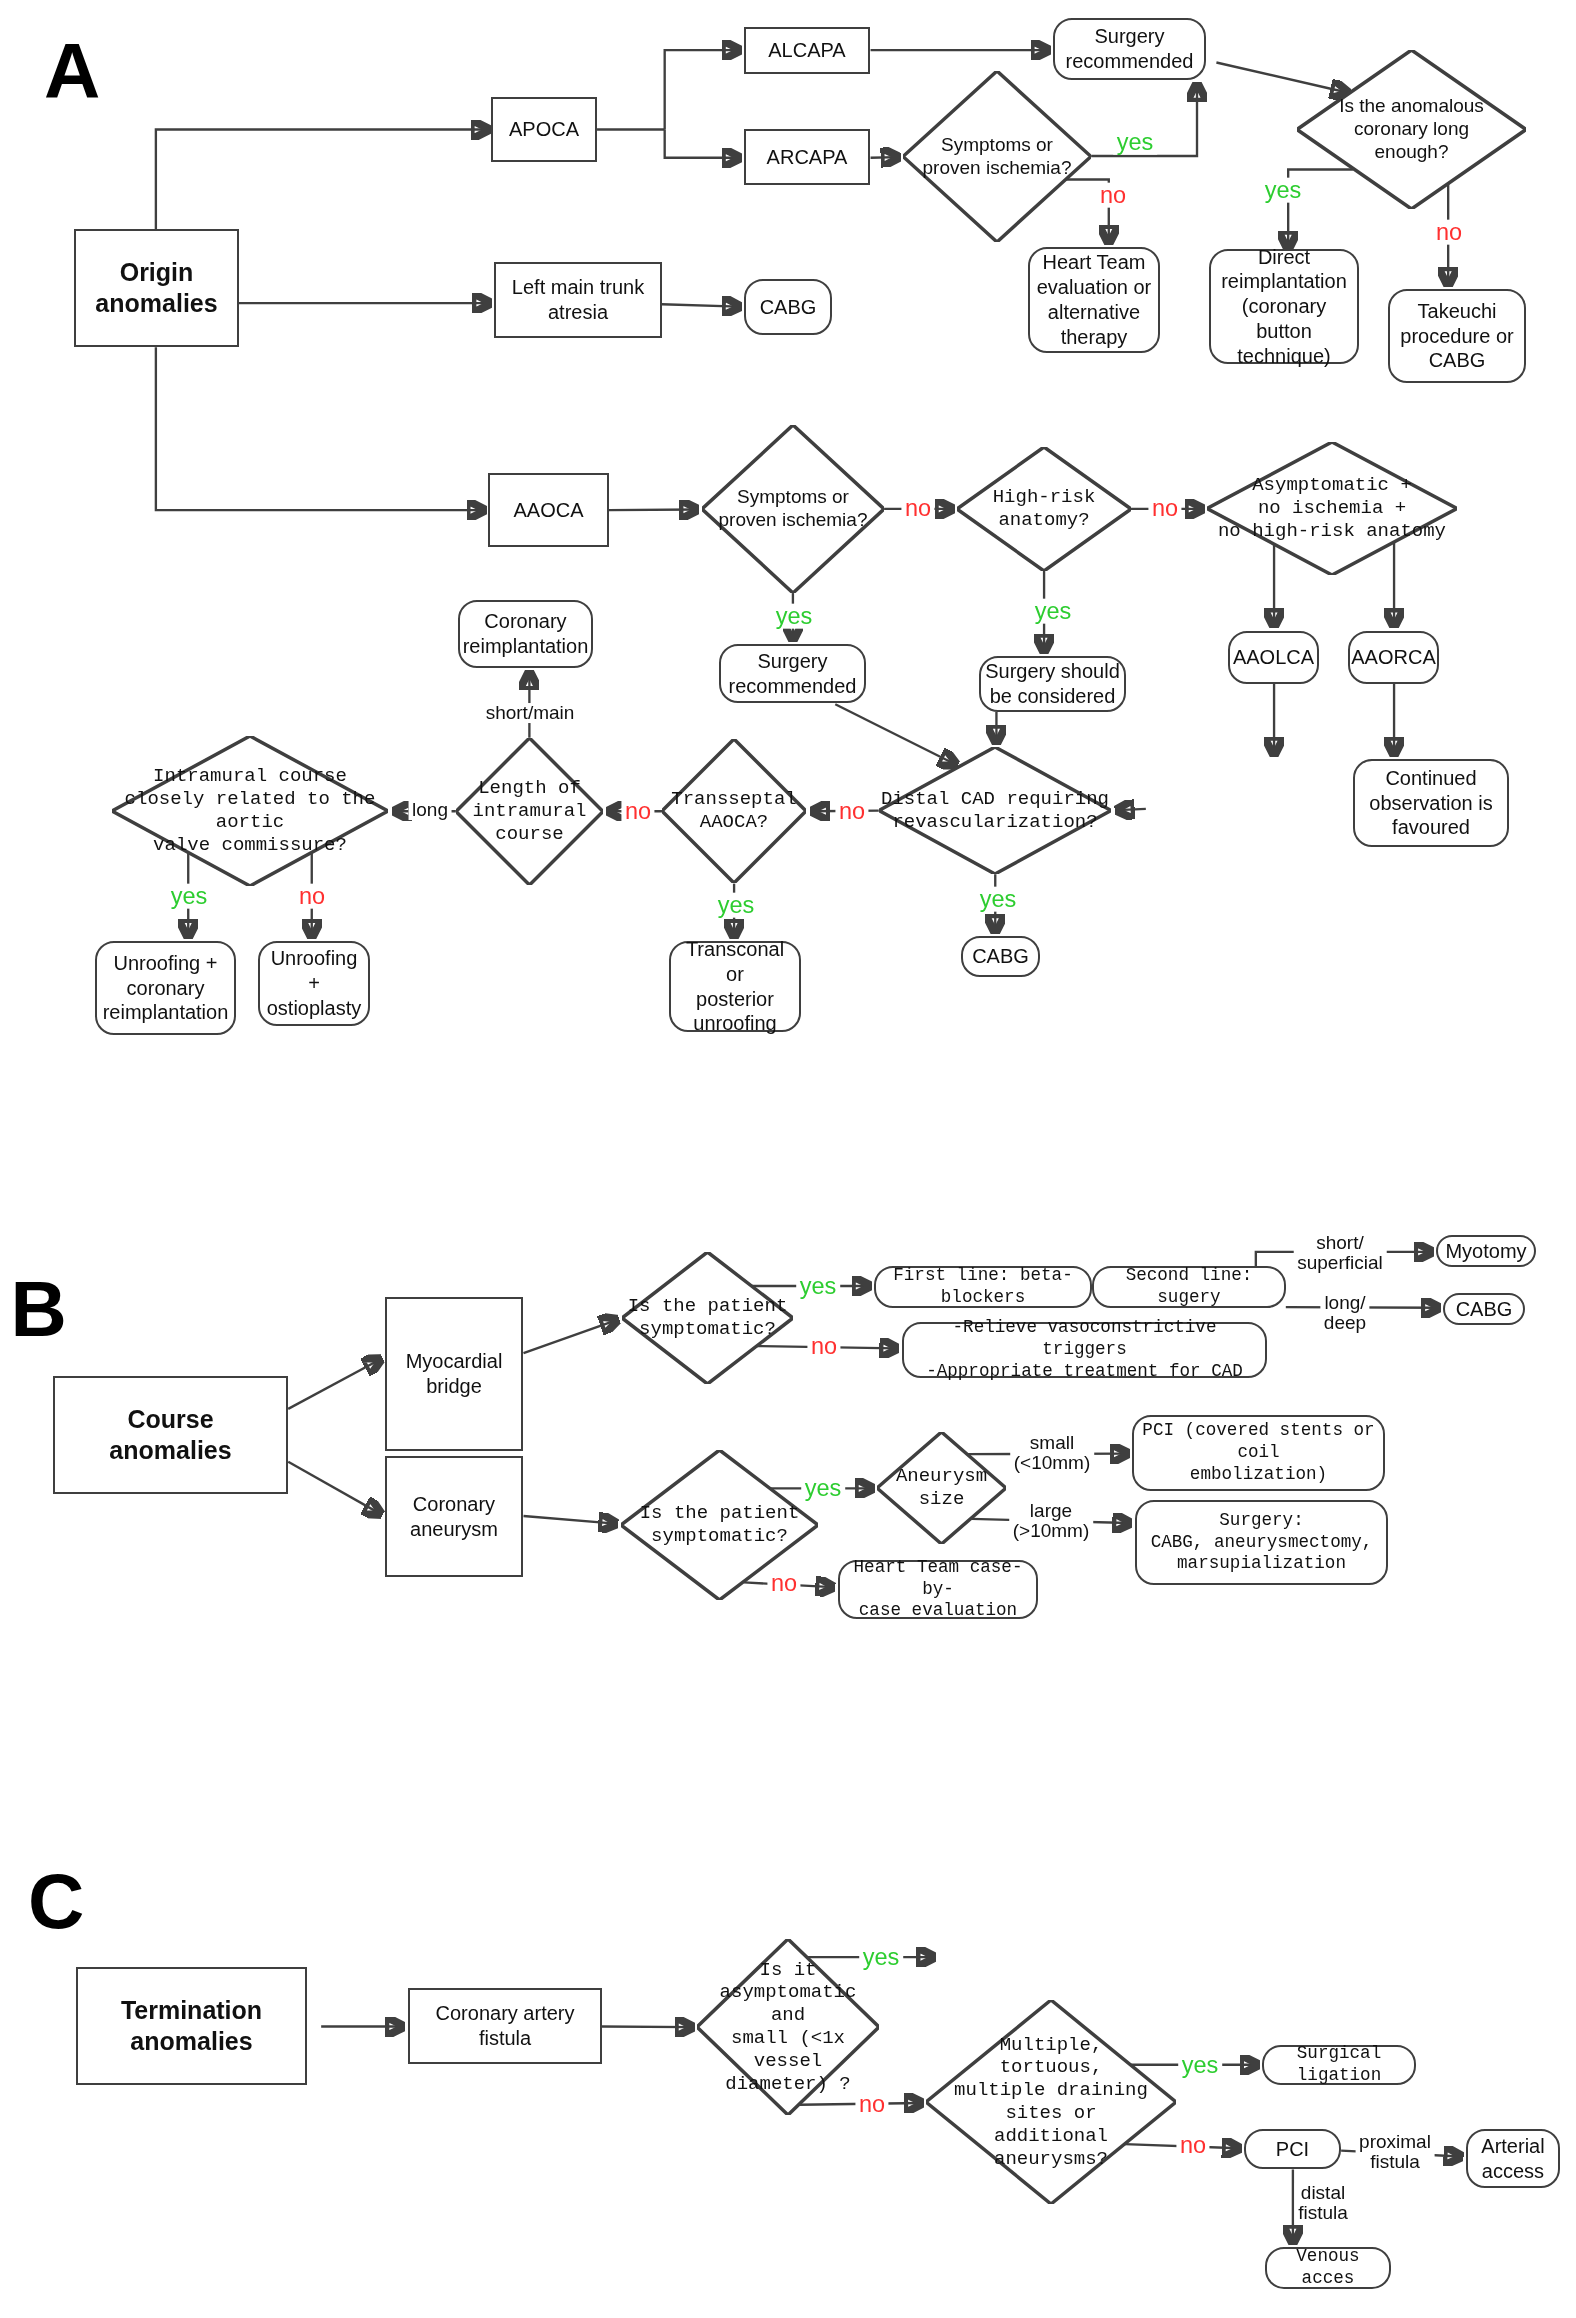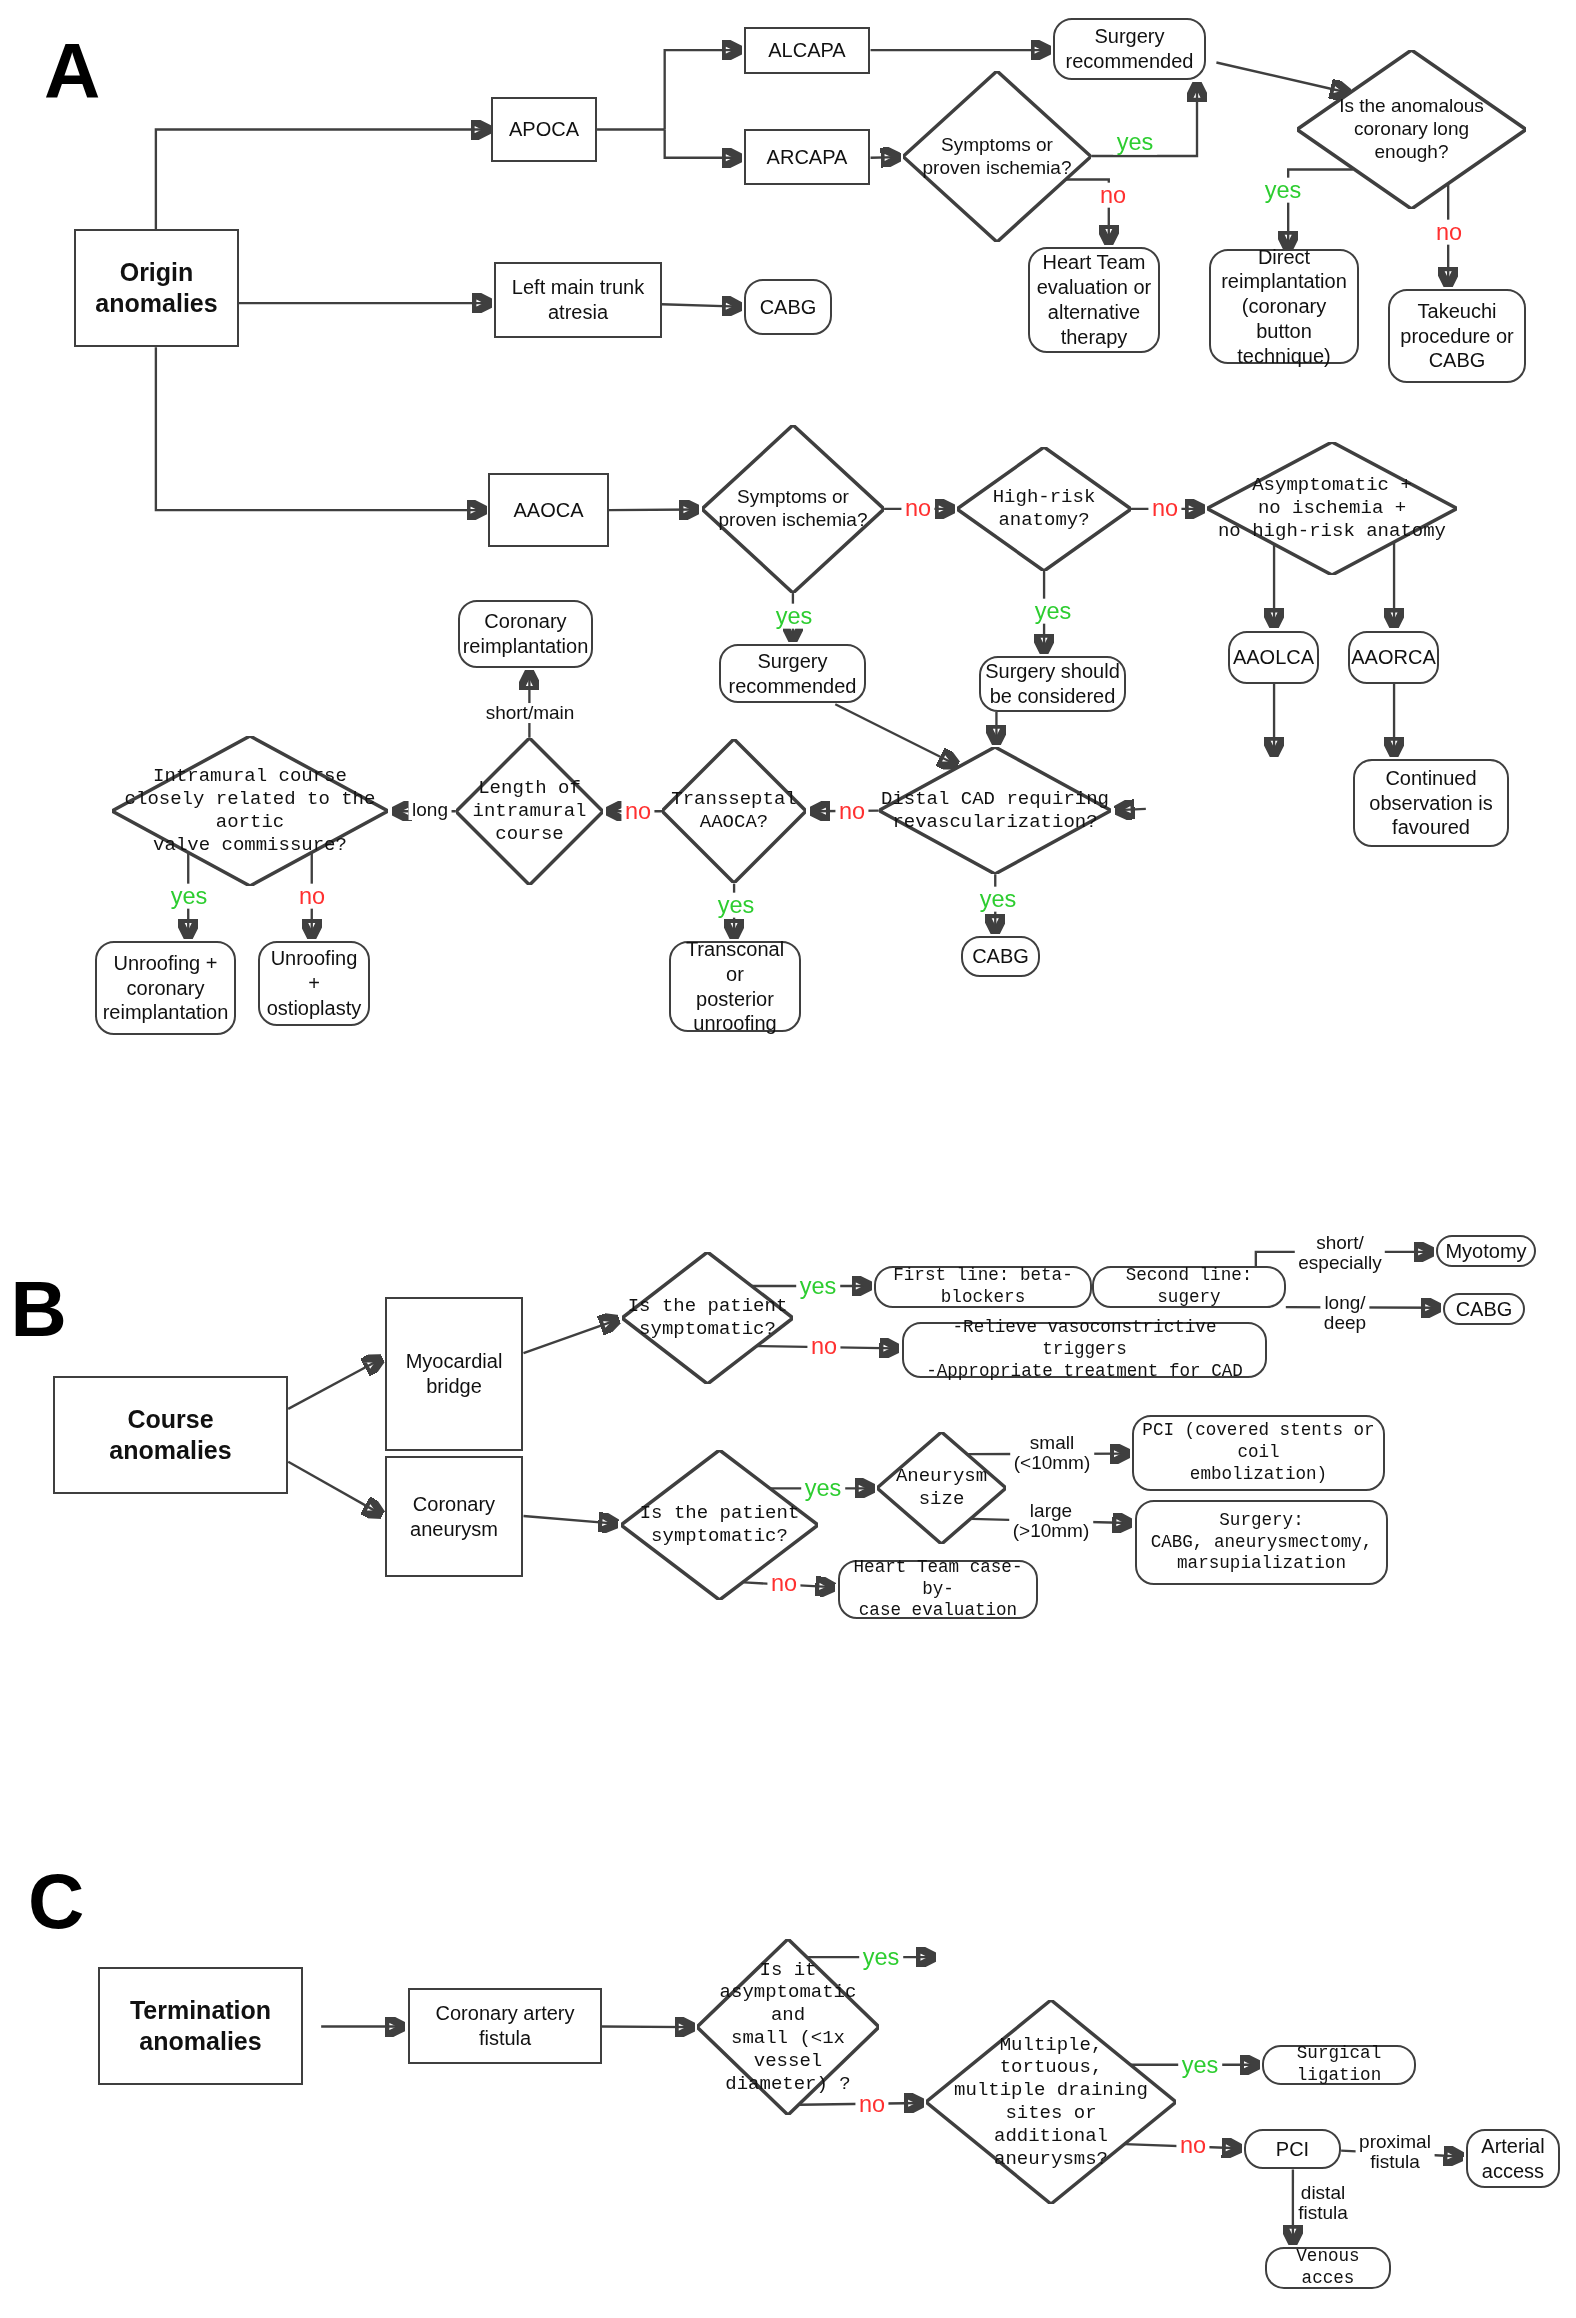--- a/index.html
+++ b/index.html
@@ -276,33 +276,33 @@
 embolization)</div>
   <div class="node round small" style="left:1135px;top:1500px;width:253px;height:85px">Surgery:
 CABG, aneurysmectomy,
 marsupialization</div>
   <div class="node round small" style="left:838px;top:1560px;width:200px;height:59px">Heart Team case-by-
 case evaluation</div>
 
   <div class="elabel yes" style="left:818px;top:1286px">yes</div>
   <div class="elabel no" style="left:824px;top:1346px">no</div>
   <div class="elabel black" style="left:1340px;top:1253px">short/
-especially</div>
+superficial</div>
   <div class="elabel black" style="left:1345px;top:1313px">long/
 deep</div>
   <div class="elabel yes" style="left:823px;top:1488px">yes</div>
   <div class="elabel black" style="left:1052px;top:1453px">small
 (&lt;10mm)</div>
   <div class="elabel black" style="left:1051px;top:1521px">large
 (&gt;10mm)</div>
   <div class="elabel no" style="left:784px;top:1583px">no</div>
 
   <div class="panel-letter" style="left:28px;top:1862px">C</div>
 
-  <div class="node bold-title" style="left:98px;top:1967px;width:205px;height:118px">Termination
+  <div class="node bold-title" style="left:76px;top:1967px;width:231px;height:118px">Termination
 anomalies</div>
   <div class="node" style="left:408px;top:1988px;width:194px;height:76px">Coronary artery
 fistula</div>
 
   <div class="diamond" style="left:697px;top:1939px;width:182px;height:176px">
     <svg viewBox="0 0 100 100" preserveAspectRatio="none">
         <polygon points="50,0 100,50 50,100 0,50"></polygon>
       </svg>
     <div class="dtext small">Is it
 asymptomatic and

